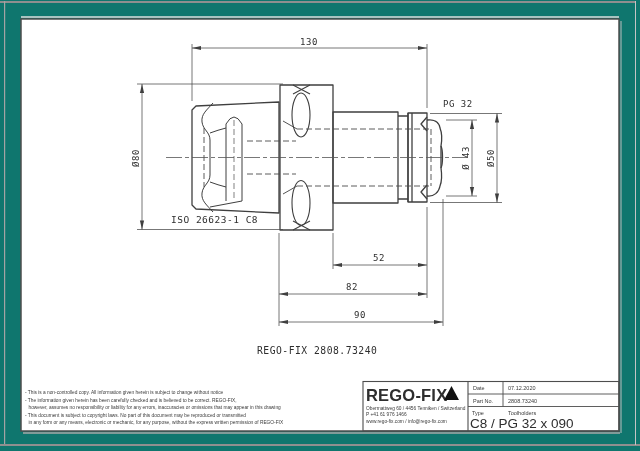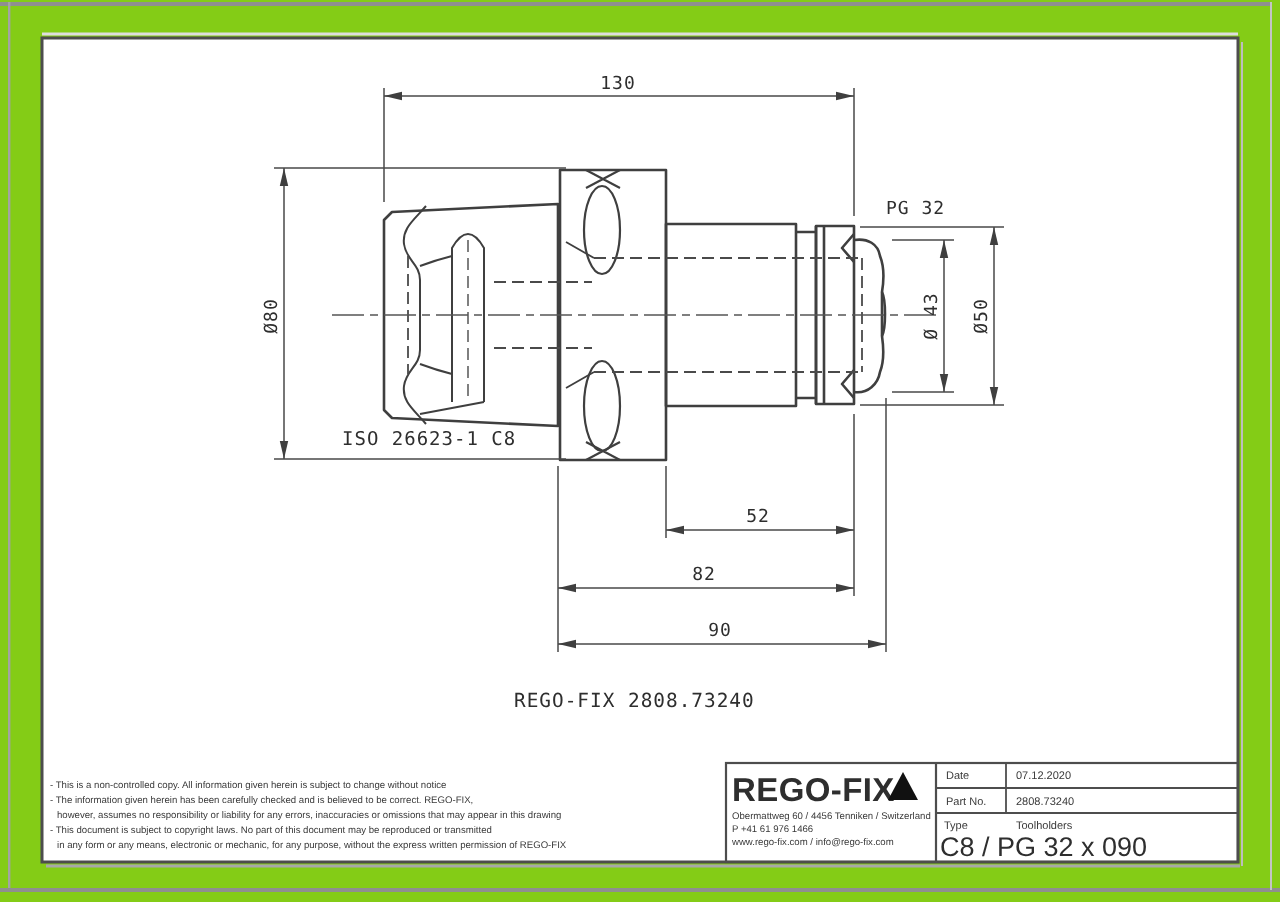--- a/index.html
+++ b/index.html
@@ -1,16 +1,16 @@
 <!DOCTYPE html>
 <html><head>
 <meta charset="utf-8">
 <style>
   html,body{margin:0;padding:0;background:#ffffff;}
-  .stage{position:relative;width:640px;height:451px;background:#84cc16;overflow:hidden;
+  .stage{position:relative;width:640px;height:451px;background:#0f766e;overflow:hidden;
          font-family:"Liberation Sans",sans-serif;}
   svg{position:absolute;left:0;top:0;display:block;}
   text{fill:#2e2e2e;}
   .cad{font-family:"DejaVu Sans Mono",monospace;letter-spacing:0.5px;}
   .tb-small{font-family:"Liberation Sans",sans-serif;fill:#3a3a3a;}
   .note{font-family:"Liberation Sans",sans-serif;fill:#3a3a3a;}
 </style>
 </head>
 <body>
 

